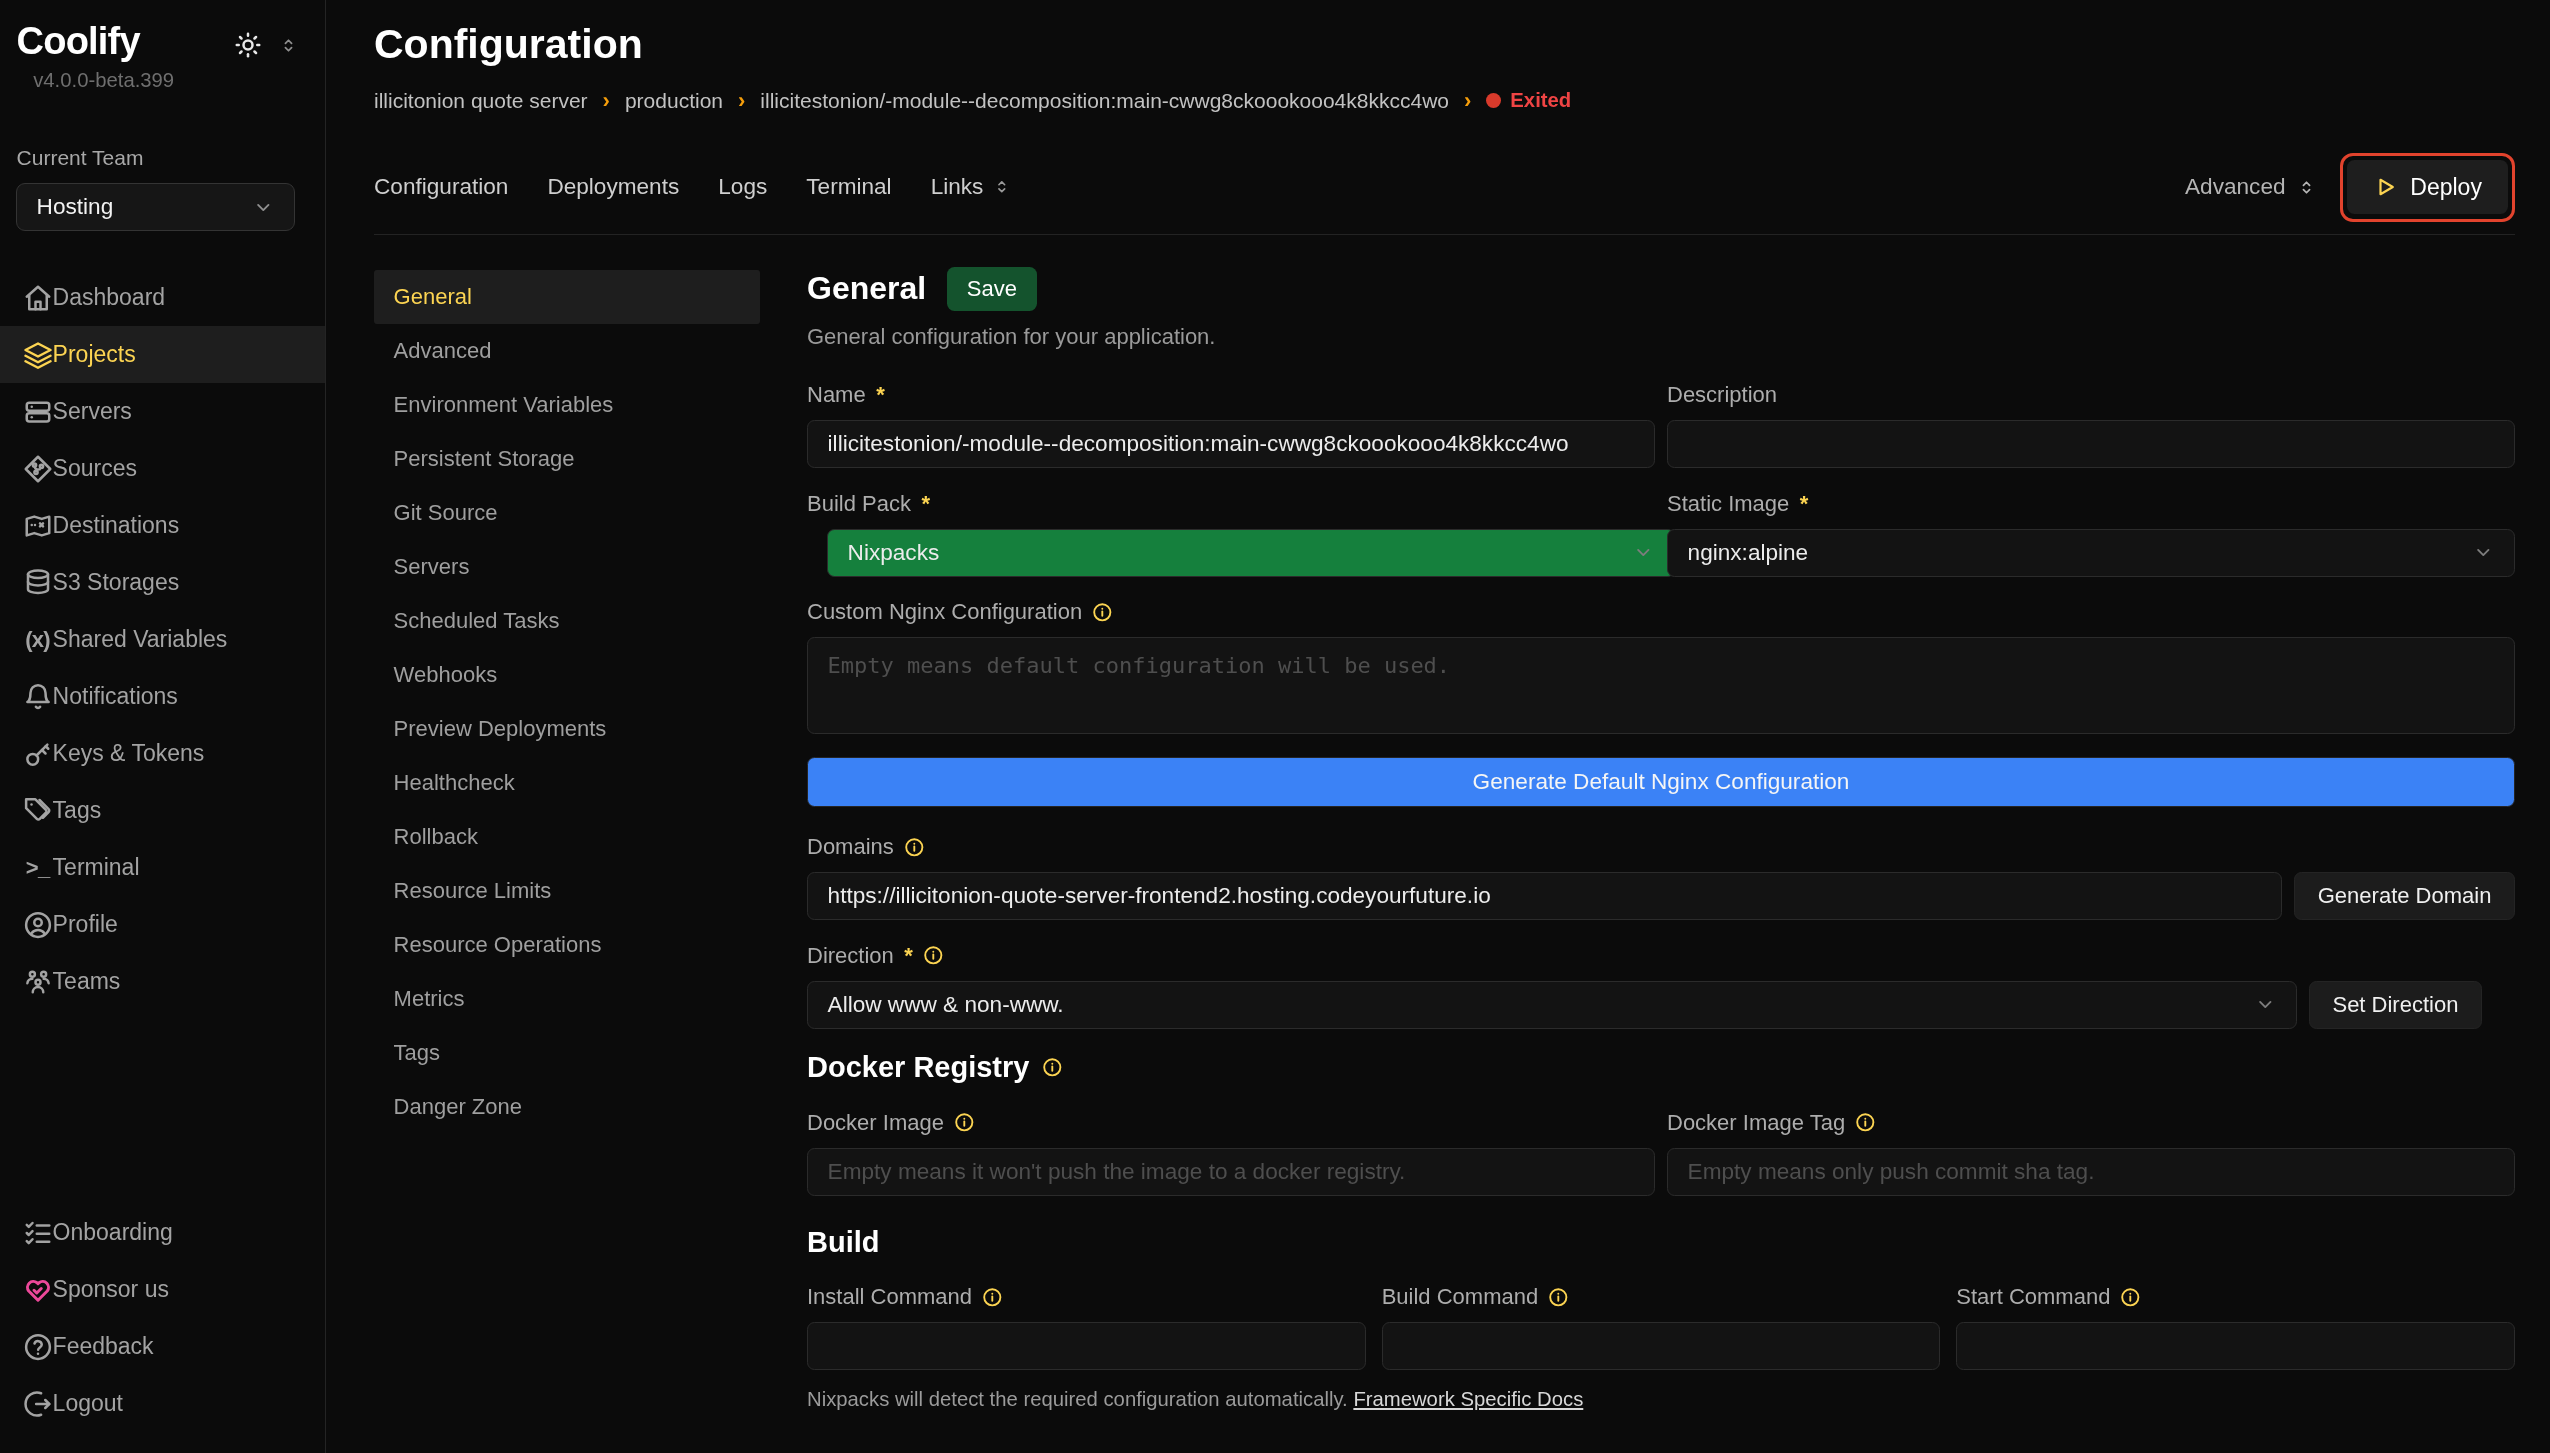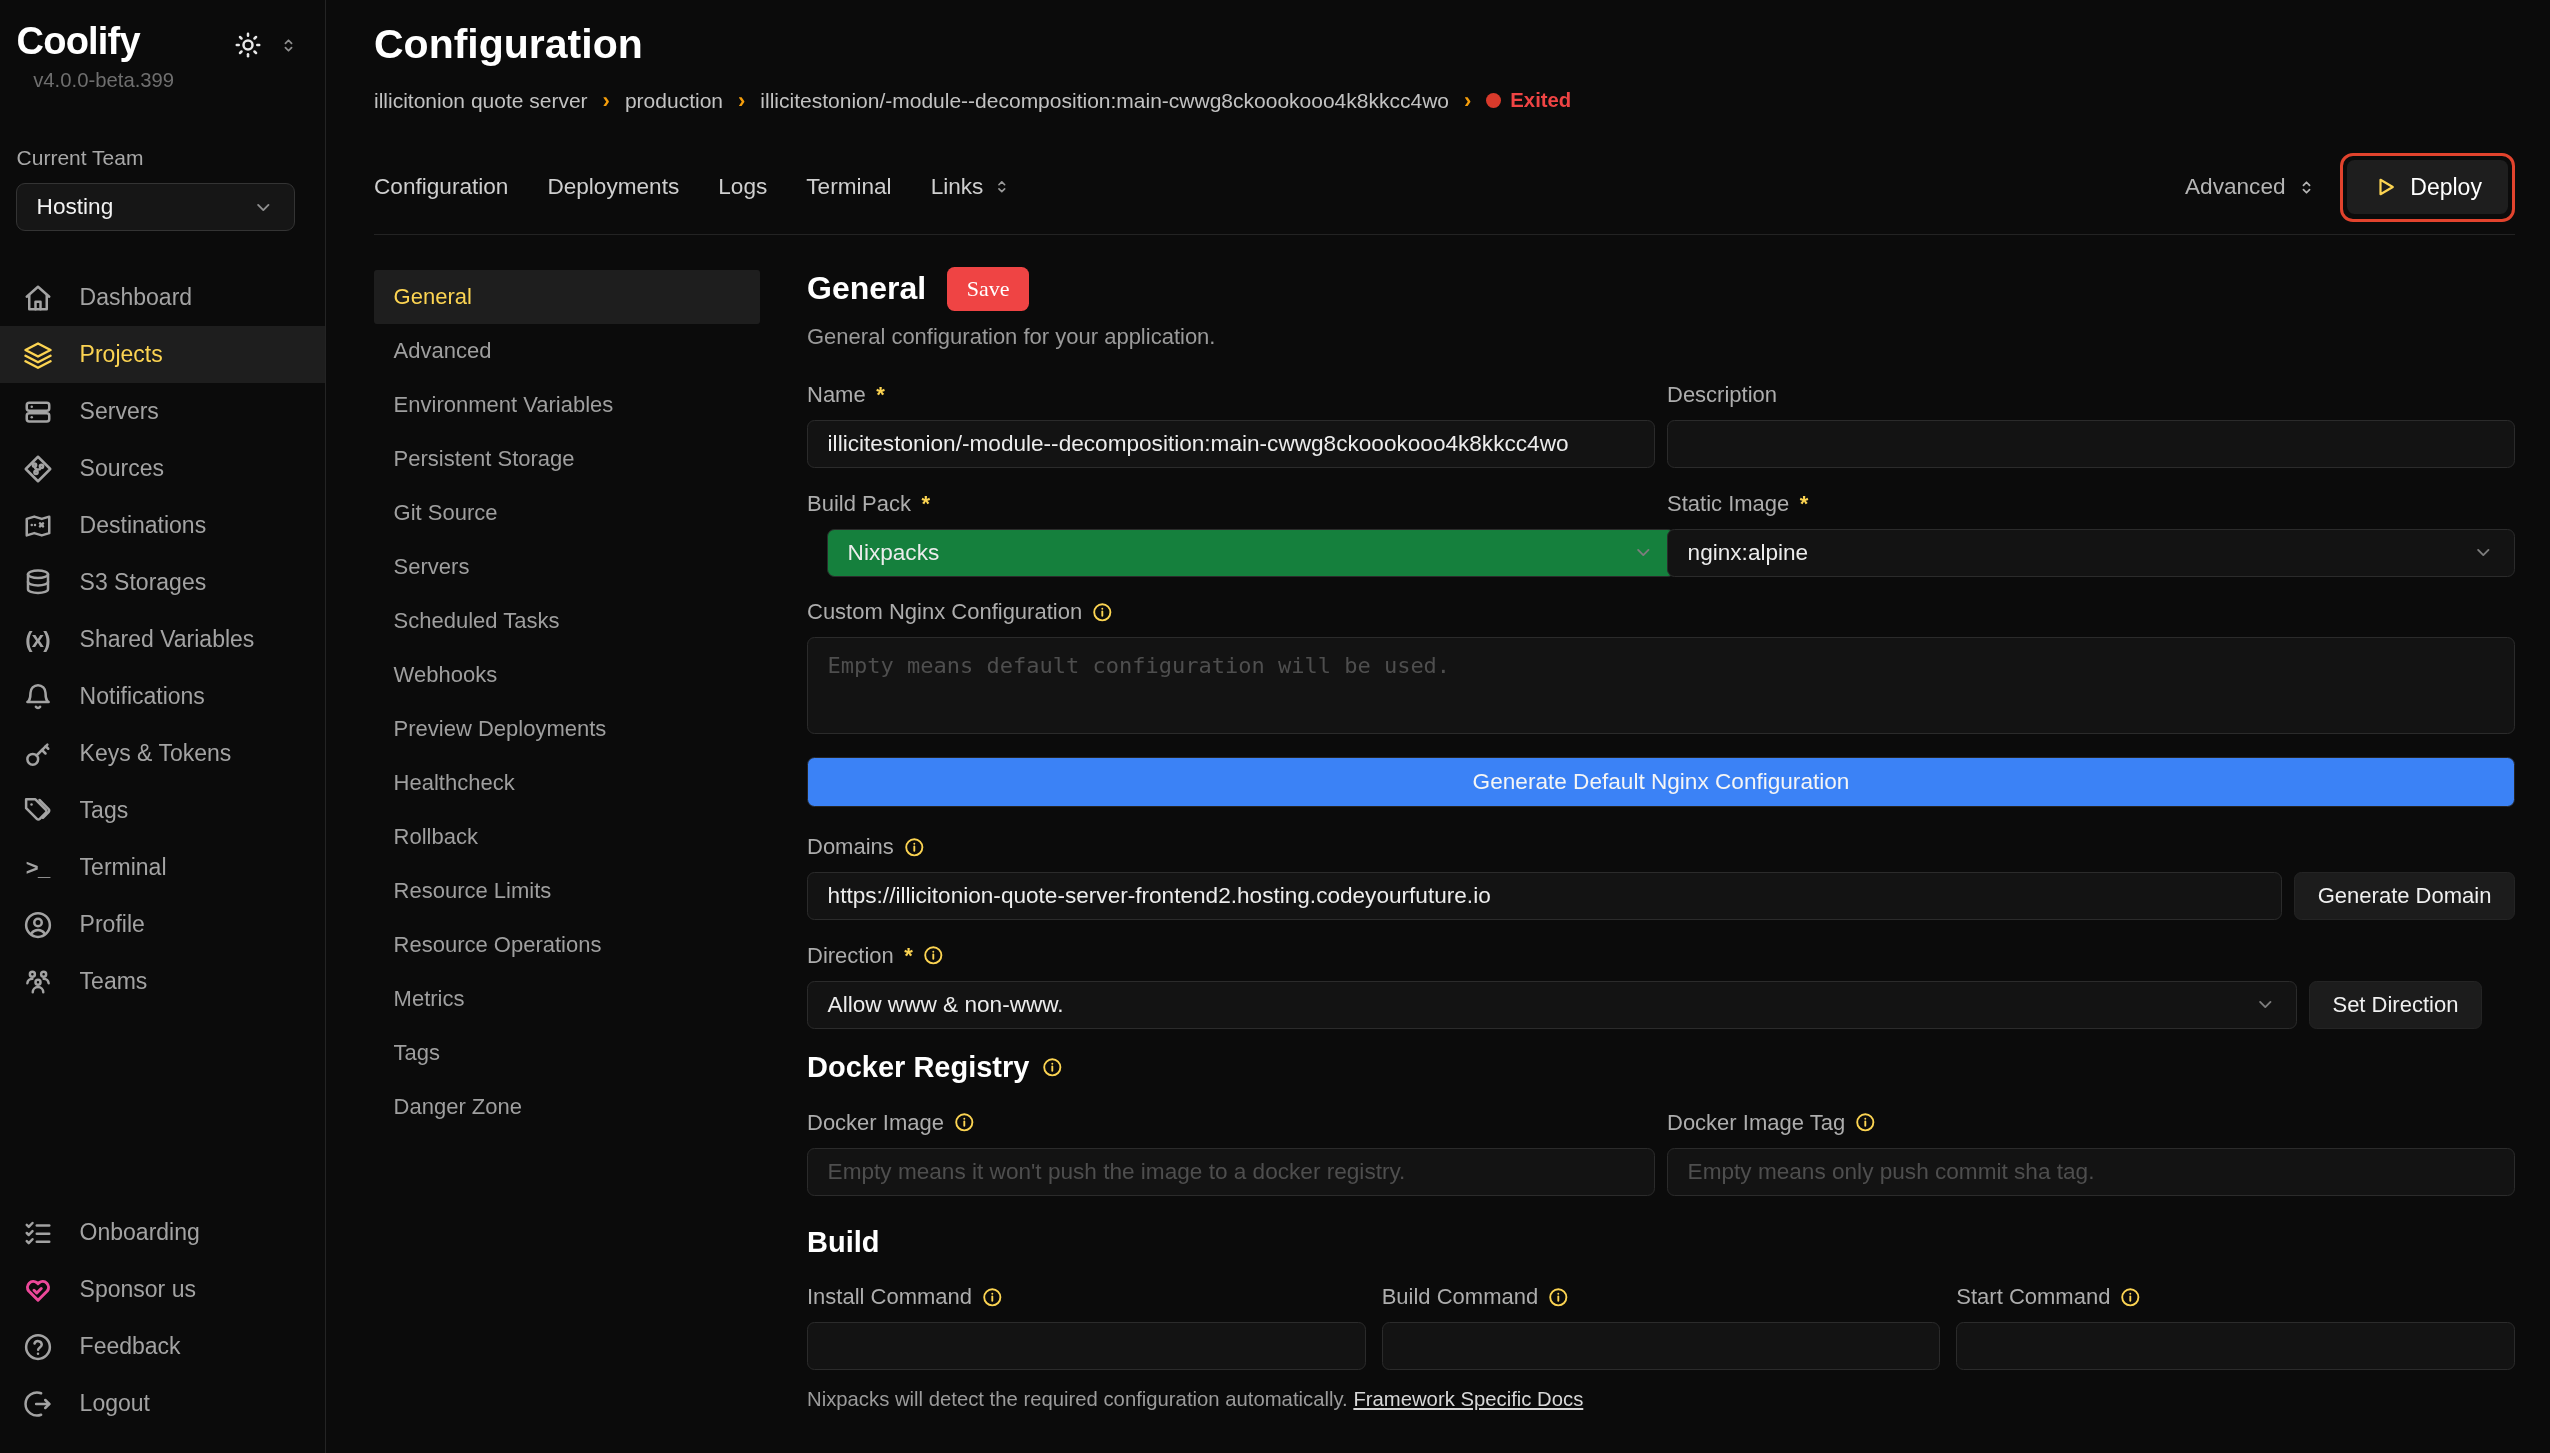--- a/index.html
+++ b/index.html
@@ -24,21 +24,21 @@
   .version { padding:0 16.6px; color:#6f6f6f; font-size:20.3px; margin-top:6px; }
   .team-label { margin-top:54px; padding:0 16.6px; color:#a8a8a8; font-size:21px; }
   .team-select {
     margin:13.6px 30px 0 16px; height:48px; background:#161616;
     border:0.8px solid #343434; border-radius:9px; display:flex; align-items:center;
     justify-content:space-between; padding:0 19.6px; font-size:22.6px; color:#f2f2f2; cursor:pointer;
   }
   .team-select svg { width:22.6px; height:22.6px; color:#8f8f8f; }
   .nav { margin-top:38px; display:flex; flex-direction:column; }
   .nav-item {
-    height:57px; display:flex; align-items:center; gap:27px; padding:0 22.6px;
+    height:57px; display:flex; align-items:center; padding:0 22.6px;
     color:#a3a3a3; font-size:23px; cursor:pointer; white-space:nowrap;
   }
   .nav-item svg, .nav-item .glyph { width:30px; height:30px; flex:none; }
   .nav-item .glyph { display:flex; align-items:center; justify-content:center; font-weight:700; font-size:22px; letter-spacing:-0.8px; }
   .nav-item.active { background:#1e1e1e; color:#fcd452; }
   .nav-footer { margin-top:auto; }
   .icon-pink { color:#ec4899 !important; }
 
   
   .main { margin-left:327px; padding:21px 35px 0 47px; height:100%; }
@@ -70,22 +70,22 @@
   .config-menu-item {
     height:54px; display:flex; align-items:center; padding:0 19.6px;
     font-size:22px; color:#9f9f9f; cursor:pointer; border-radius:3px;
   }
   .config-menu-item.active { background:#1e1e1e; color:#fcd452; }
 
   .form { flex:1; margin-left:47px; padding-top:32px; }
   .section-head { display:flex; align-items:center; gap:21px; }
   .section-head h2 { font-size:32px; font-weight:700; }
   .save-btn {
-    background:#ef4444; border:none; border-radius:7.5px; height:44px; padding:0 19.6px;
-    font-size:22px; color:#fff; font-family:Liberation Serif, serif; cursor:pointer;
+    background:#14532d; border:none; border-radius:7.5px; height:44px; padding:0 19.6px;
+    font-size:22px; color:#fff; font-family:Liberation Sans, sans-serif; cursor:pointer;
   }
   .subtitle { color:#9a9a9a; font-size:22px; margin-top:13.6px; margin-bottom:32px; }
 
   .row2 { display:grid; grid-template-columns:1fr 1fr; column-gap:12px; margin-bottom:22.6px; }
   .row3 { display:grid; grid-template-columns:1fr 1fr 1fr; column-gap:16px; margin-bottom:18px; }
   .field-label { display:flex; align-items:center; gap:9px; color:#adadad; font-size:22px; margin-bottom:12px; }
   .req { color:#fcd452; font-weight:700; margin-left:1.5px; }
   .info-icon { width:22.6px; height:22.6px; color:#fcd452; flex:none; }
 
   .tinput, .tselect, .tarea {

